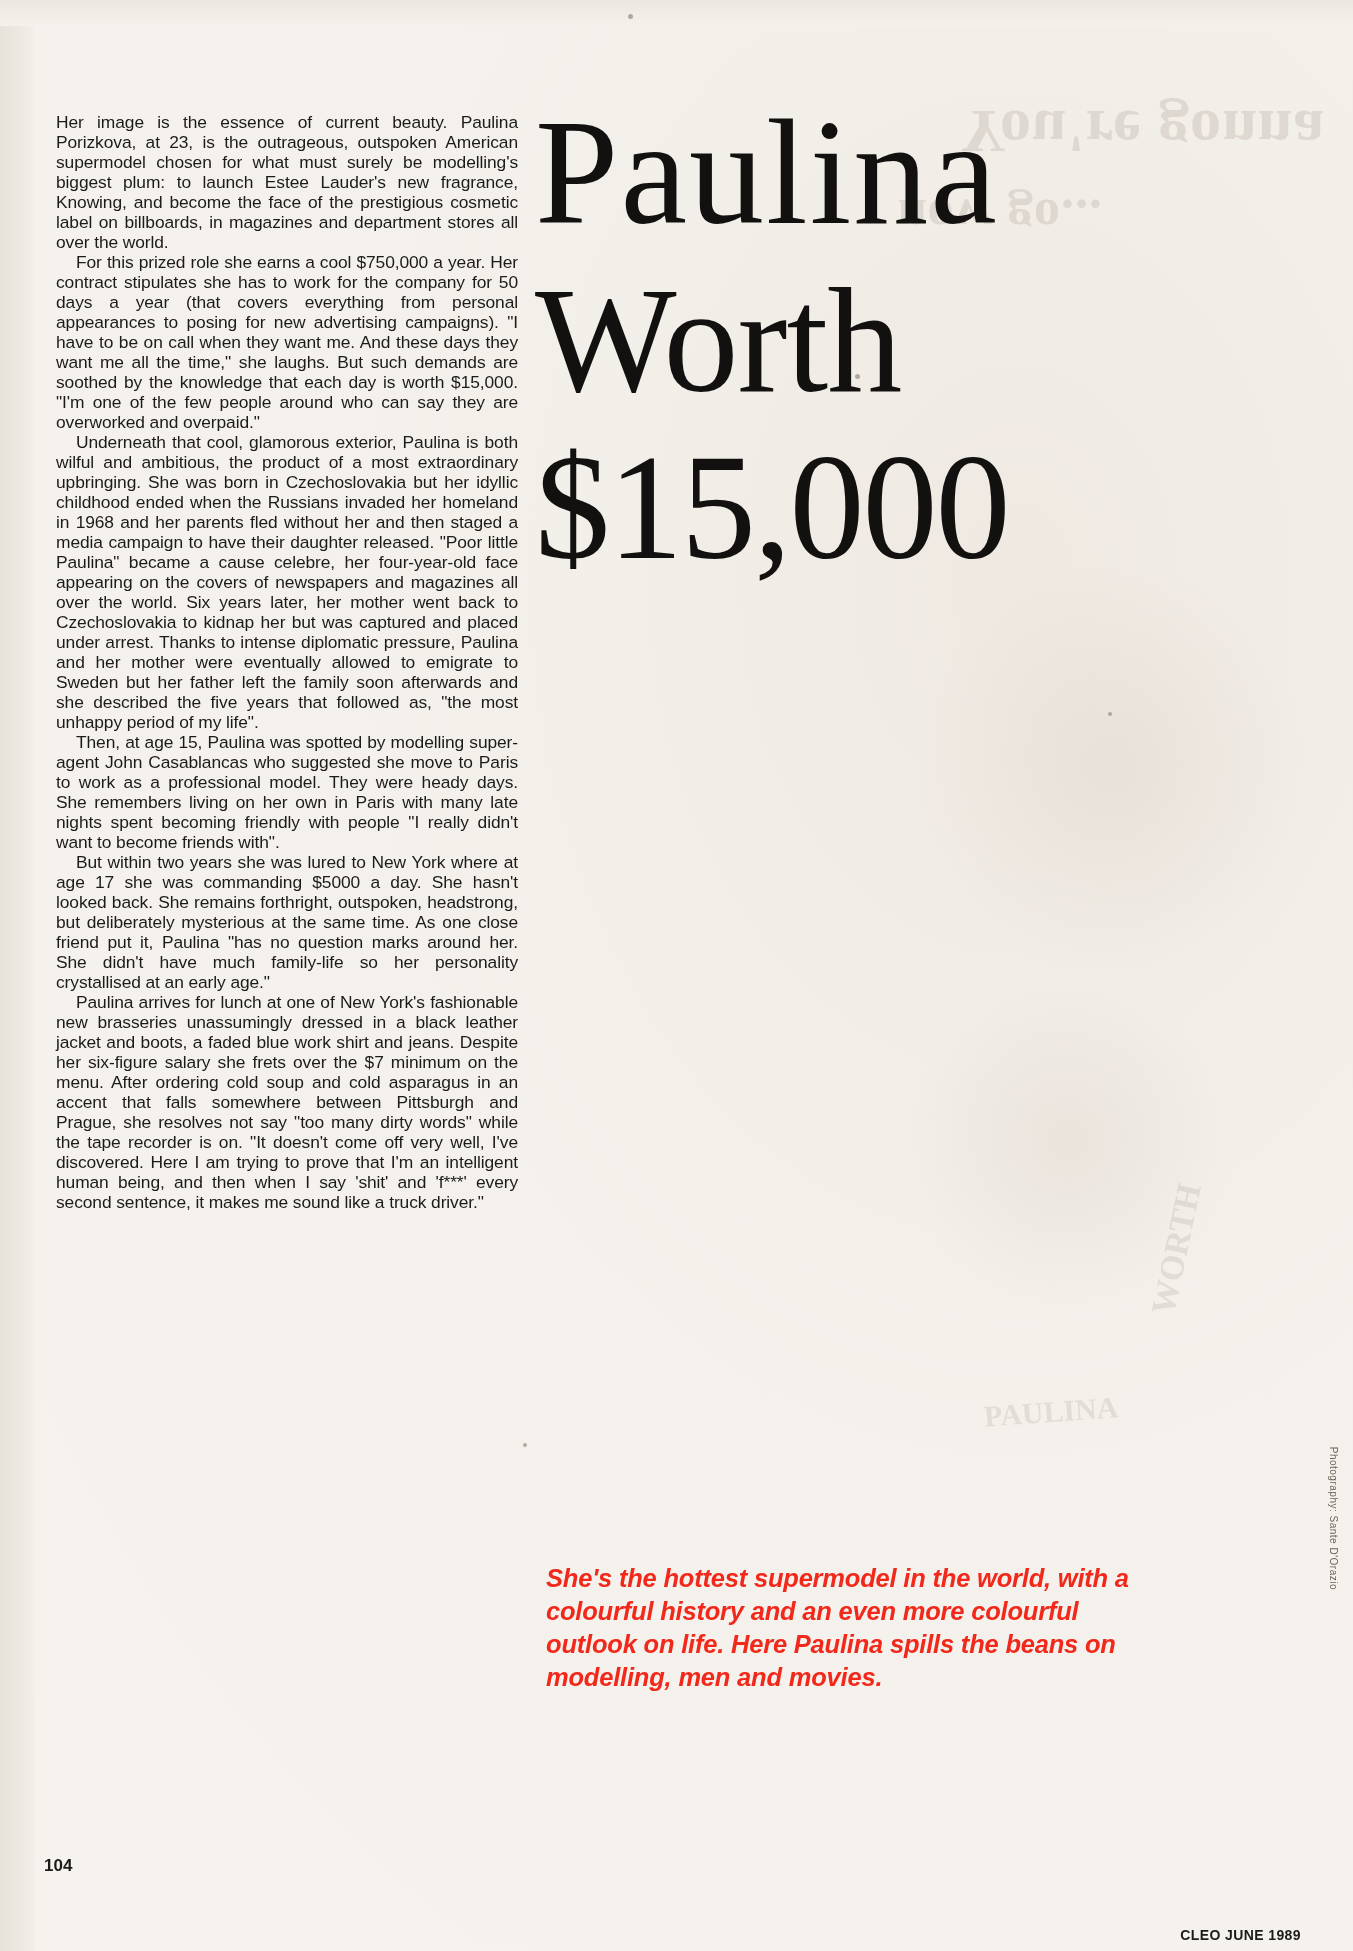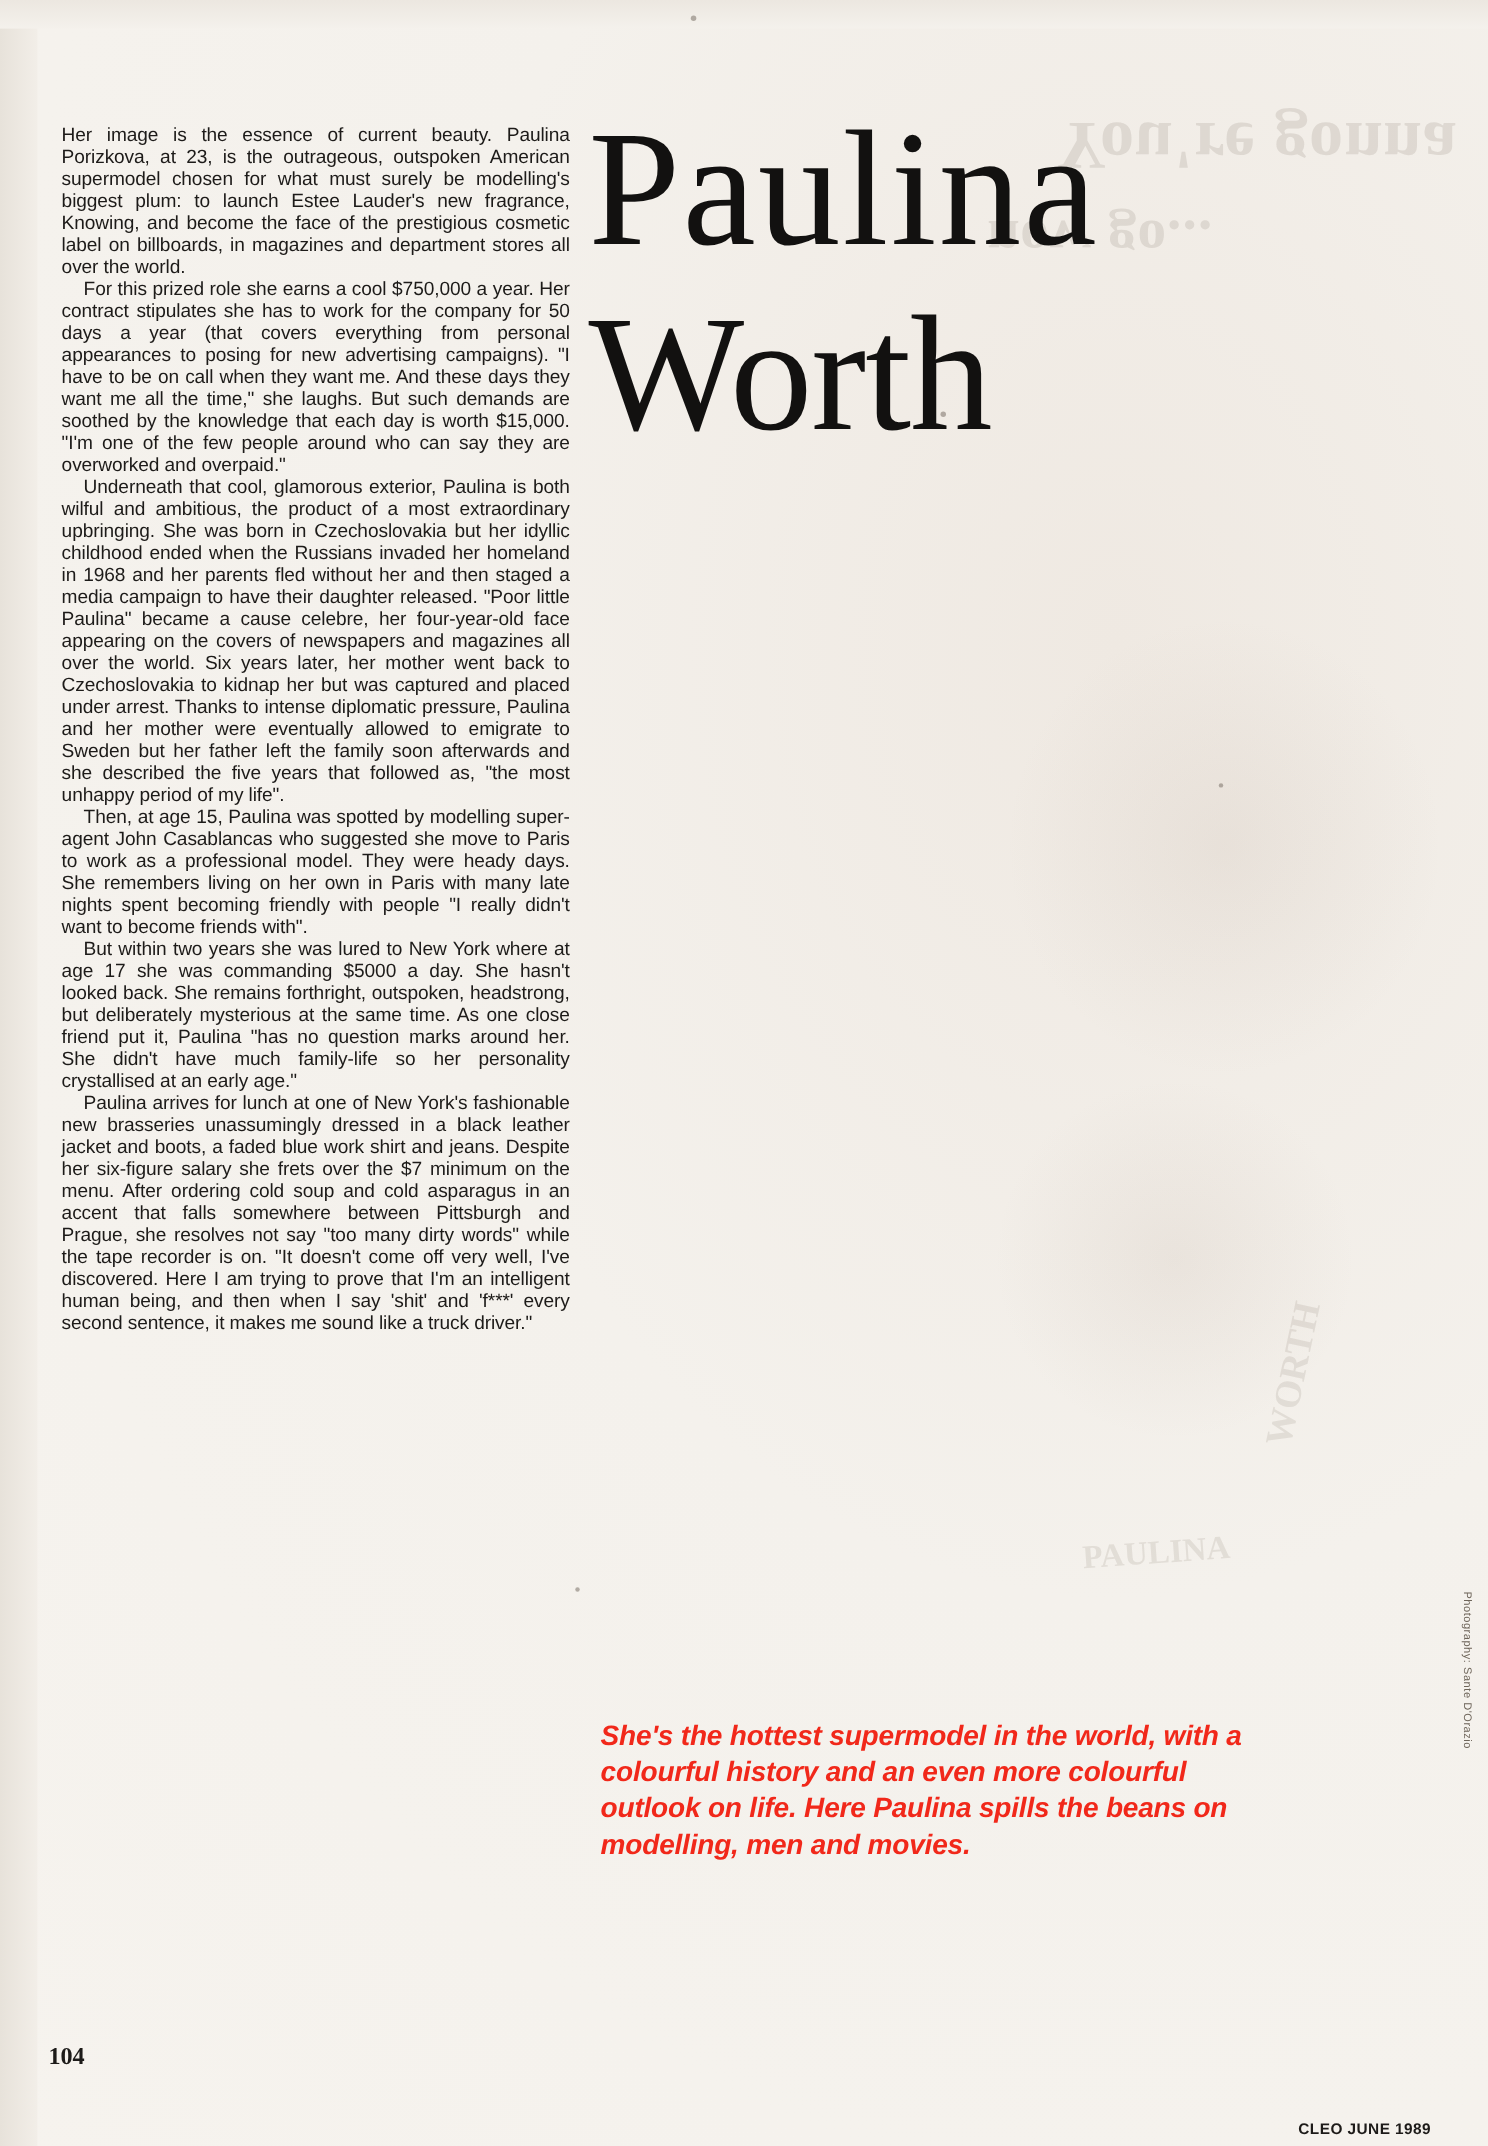--- a/index.html
+++ b/index.html
@@ -153,24 +153,24 @@
     line-height: 33px;
     color: #f1281a;
     letter-spacing: -0.2px;
   }
 
   
   .folio {
     position: absolute;
     left: 44px;
     top: 1856px;
-    font-size: 22px;
+    font-size: 17px;
     font-weight: bold;
     color: #1d1b19;
-    font-family: Liberation Serif, serif;
+    font-family: Liberation Sans, sans-serif;
   }
   .issue {
     position: absolute;
     right: 52px;
     top: 1927px;
     font-size: 14px;
     font-weight: bold;
     letter-spacing: 0.4px;
     color: #1d1b19;
     font-family: "Liberation Sans", sans-serif;
@@ -218,20 +218,21 @@
     <p>For this prized role she earns a cool $750,000 a year. Her contract stipulates she has to work for the company for 50 days a year (that covers everything from personal appearances to posing for new advertising campaigns). "I have to be on call when they want me. And these days they want me all the time," she laughs. But such demands are soothed by the knowledge that each day is worth $15,000. "I'm one of the few people around who can say they are overworked and overpaid."</p>
     <p>Underneath that cool, glamorous exterior, Paulina is both wilful and ambitious, the product of a most extraordinary upbringing. She was born in Czechoslovakia but her idyllic childhood ended when the Russians invaded her homeland in 1968 and her parents fled without her  and then staged a media campaign to have their daughter released. "Poor little Paulina" became a cause celebre, her four-year-old face appearing on the covers of newspapers and magazines all over the world. Six years later, her mother went back to Czechoslovakia to kidnap her but was captured and placed under arrest. Thanks to intense diplomatic pressure, Paulina and her mother were eventually allowed to emigrate to Sweden but her father left the family soon afterwards and she described the five years that followed as, "the most unhappy period of my life".</p>
     <p>Then, at age 15, Paulina was spotted by modelling super-agent John Casablancas who suggested she move to Paris to work as a professional model. They were heady days. She remembers living on her own in Paris with many late nights spent becoming friendly with people "I really didn't want to become friends with".</p>
     <p>But within two years she was lured to New York where at age 17 she was commanding $5000 a day. She hasn't looked back. She remains forthright, outspoken, headstrong, but deliberately mysterious at the same time. As one close friend put it, Paulina "has no question marks around her. She didn't have much family-life so her personality crystallised at an early age."</p>
     <p>Paulina arrives for lunch at one of New York's fashionable new brasseries unassumingly dressed in a black leather jacket and boots, a faded blue work shirt and jeans. Despite her six-figure salary she frets over the $7 minimum on the menu. After ordering cold soup and cold asparagus in an accent that falls somewhere between Pittsburgh and Prague, she resolves not say "too many dirty words" while the tape recorder is on. "It doesn't come off very well, I've discovered. Here I am trying to prove that I'm an intelligent human being, and then when I say 'shit' and 'f***' every second sentence, it makes me sound like a truck driver."</p>
   </div>
 
   <div class="headline">
     <span class="hl-line l2">Paulina</span>
     <span class="hl-line l3">Worth</span>
+    <span class="hl-line l4">$15,000</span>
   </div>
 
 
   <div class="standfirst">She's the hottest supermodel in the world, with a colourful history and an even more colourful outlook on life. Here Paulina spills the beans on modelling, men and movies.</div>
 
   <div class="folio">104</div>
   <div class="issue">CLEO JUNE 1989</div>
   <div class="credit">Photography: Sante D'Orazio</div>
 </div>
 

